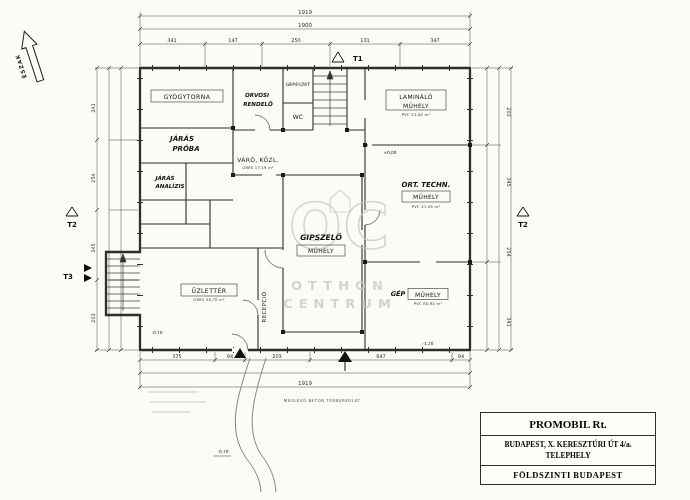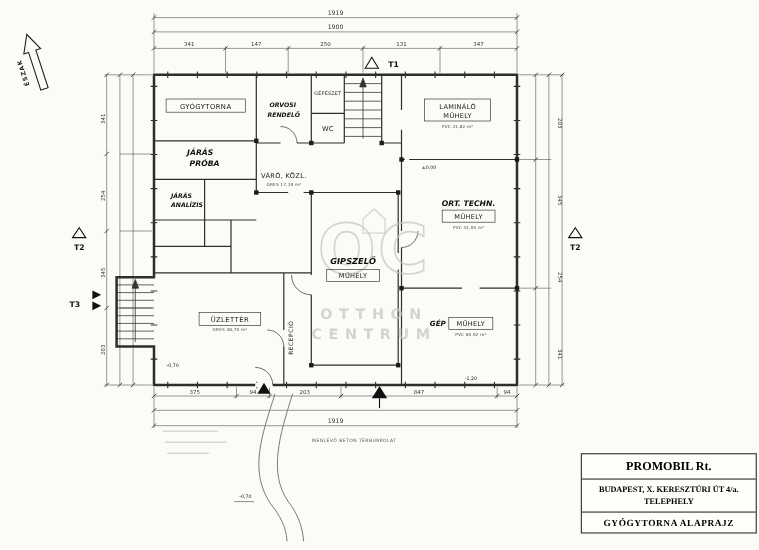--- a/index.html
+++ b/index.html
@@ -15,21 +15,21 @@
   .h7{font-size:7px;}  .h75{font-size:7.5px;}  .h65{font-size:6.5px;}  .h56{font-size:5.6px;}
   .area{font-size:3.8px;fill:#444;letter-spacing:.2px;}
   .marker{font-size:7px;font-weight:bold;fill:#0d0d0d;}
   .note{font-size:4.1px;fill:#555;letter-spacing:.4px;}
   .level{font-size:4.3px;fill:#222;}
   .north-label{font-size:5.5px;letter-spacing:1px;font-weight:bold;fill:#222;}
   .wm-logo{font-size:62px;font-weight:bold;fill:none;stroke:#c6c6c6;stroke-width:1.5;
            letter-spacing:2px;opacity:.75;}
   .wm-word{font-size:13px;letter-spacing:6px;fill:#c6c6c6;opacity:.75;font-weight:bold;}
   .labelbox{fill:none;stroke:#333;stroke-width:.6;}
-  .titleblock{position:absolute;left:528px;top:412px;width:160px;border:1.3px solid #2e2e2e;
+  .titleblock{position:absolute;left:480px;top:412px;width:176px;border:1.3px solid #2e2e2e;
               background:#fffef9;box-sizing:border-box;}
   .tb-row{border-bottom:1px solid #2e2e2e;text-align:center;}
   .tb-row:last-child{border-bottom:none;}
   .tb-company{font-family:"Liberation Serif",serif;font-weight:bold;font-size:11px;padding:5px 4px;}
   .tb-addr{font-family:"Liberation Serif",serif;font-weight:bold;font-size:7.5px;line-height:1.4;padding:4px 2px;text-align:center;}
   .tb-title{font-family:"Liberation Serif",serif;font-weight:bold;font-size:8.5px;letter-spacing:.5px;padding:4px 2px;}
 </style>
 </head>
 <body>
 
@@ -204,15 +204,15 @@
   <text class="note" x="322" y="402" text-anchor="middle">MEGLÉVŐ BETON TÉRBURKOLAT</text>
 </svg>
 
   
   <div class="titleblock">
     <div class="tb-row tb-company">PROMOBIL Rt.</div>
     <div class="tb-row tb-addr">
       <div>BUDAPEST, X. KERESZTÚRI ÚT 4/a.</div>
       <div>TELEPHELY</div>
     </div>
-    <div class="tb-row tb-title">GYÓGYTORNA ALAPRAJZ</div>
+    <div class="tb-row tb-title">FÖLDSZINTI BUDAPEST</div>
   </div>
 </div>
 
 </body></html>

